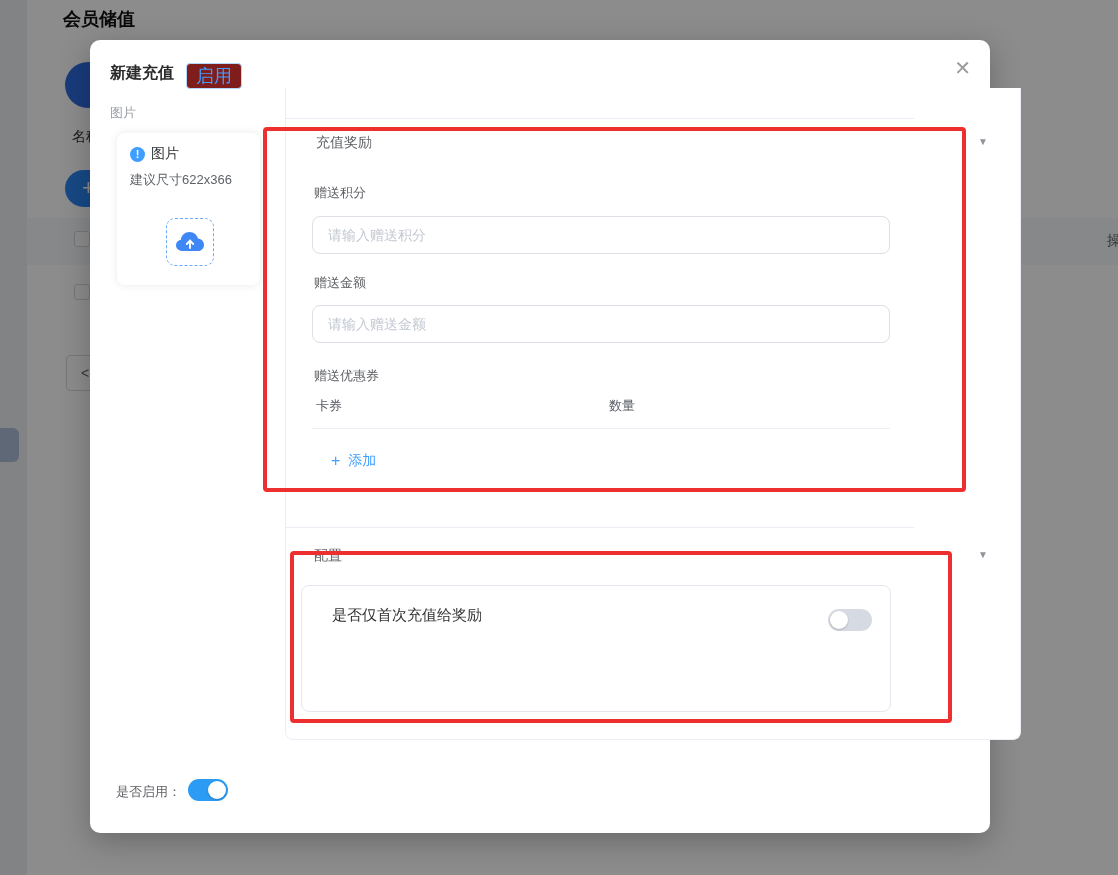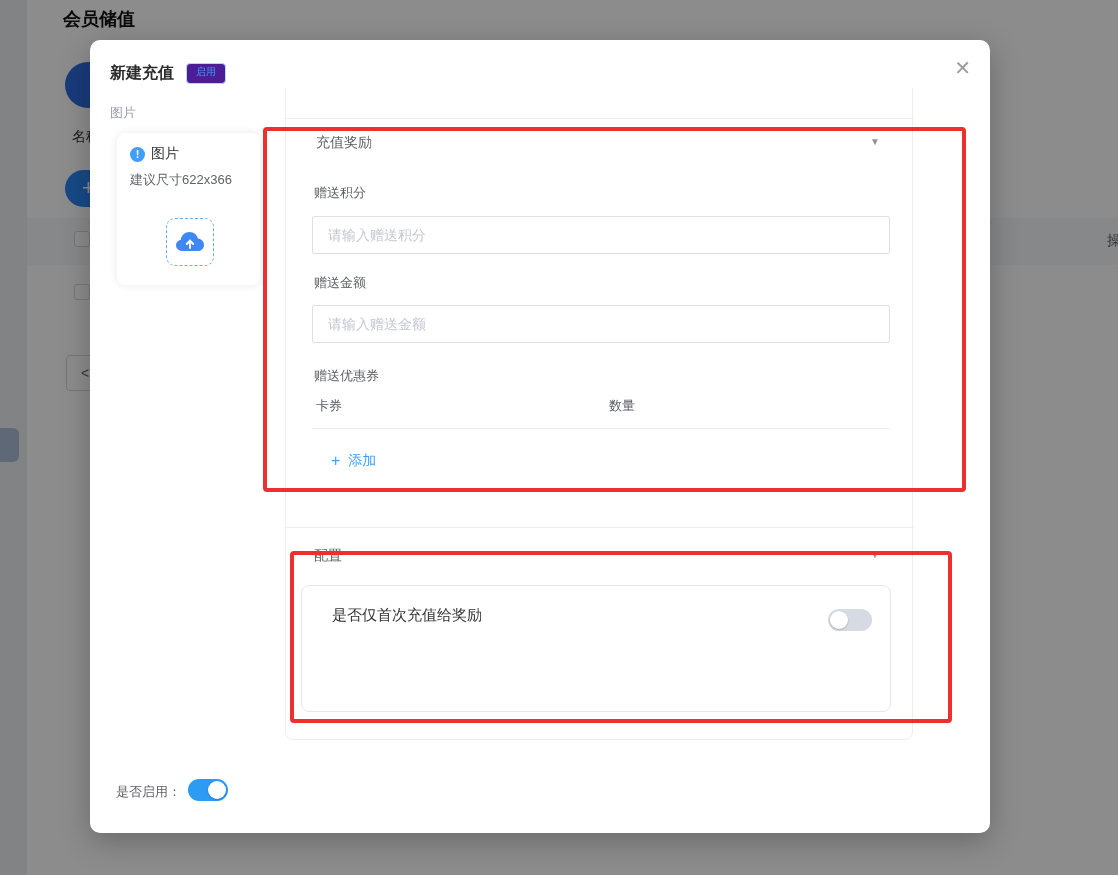--- a/index.html
+++ b/index.html
@@ -26,53 +26,53 @@
 
   
   .overlay { position:absolute; inset:0; background:rgba(0,0,0,0.45); }
 
   
   .modal { position:absolute; left:90px; top:40px; width:900px; height:793px; background:#fff;
            border-radius:10px; box-shadow:0 8px 30px rgba(0,0,0,0.25); }
   .modal-close { position:absolute; right:19px; top:18px; font-size:20px; color:#9b9b9b; cursor:pointer; line-height:1; }
   .modal-title-row { position:absolute; left:20px; top:23px; display:flex; gap:12px; }
   .modal-title { font-size:16px; font-weight:bold; color:#2b2b2b; }
-  .status-badge { font-size:10px; color:#409eff; background:#4c1d95; border:1px solid #b3d8ff;
+  .status-badge { font-size:18px; color:#409eff; background:#7f1d1d; border:1px solid #b3d8ff;
                   border-radius:4px; padding:3px 9px; line-height:1; }
 
   .image-label { position:absolute; left:20px; top:64px; font-size:13px; color:#9aa0a8; }
   .upload-card { position:absolute; left:27px; top:93px; width:143px; height:152px; background:#fff;
                  border-radius:8px; box-shadow:0 0 10px rgba(0,0,0,0.09); }
   .upload-head { position:absolute; left:13px; top:12px; display:flex; align-items:center; gap:6px;
                  font-size:14px; color:#303133; }
   .info-icon { width:15px; height:15px; border-radius:50%; background:#409eff; color:#fff; font-size:11px;
                font-weight:bold; text-align:center; line-height:15px; display:inline-block; }
   .upload-hint { position:absolute; left:13px; top:38px; font-size:13px; color:#5f6368; }
   .upload-drop { position:absolute; left:49px; top:85px; width:48px; height:48px; border:1.6px dashed #6aa9f8;
                  border-radius:9px; display:flex; align-items:center; justify-content:center; cursor:pointer; }
 
   
-  .form-panel { position:absolute; left:195px; top:48px; width:628px; height:652px;
+  .form-panel { position:absolute; left:195px; top:48px; width:736px; height:652px;
                 border-left:1px solid #ebeef5; border-right:1px solid #ebeef5; border-bottom:1px solid #ebeef5;
                 border-radius:0 0 8px 8px; background:#fff; }
   .hr { position:absolute; left:0; width:628px; height:1px; background:#ebeef5; }
   .hr.top { top:30px; }
   .hr.mid { top:439px; }
   .inner-hr { position:absolute; left:26px; top:340px; width:578px; height:1px; background:#ebeef5; }
 
   .section-title { position:absolute; font-size:14px; color:#606266; }
   .sec1 { left:30px; top:46px; }
   .sec2 { left:28px; top:459px; }
   .collapse-arrow { position:absolute; right:32px; font-size:10px; color:#909399; cursor:pointer; }
   .ca1 { top:48px; } .ca2 { top:461px; }
 
   .field-label { position:absolute; left:28px; font-size:13px; color:#606266; }
   .fl1 { top:96px; } .fl2 { top:186px; } .fl3 { top:279px; }
   .text-input { position:absolute; left:26px; width:578px; height:38px; border:1px solid #dcdfe6;
-                border-radius:2px; font-size:14px; color:#333; padding:0 15px; outline:none;
+                border-radius:8px; font-size:14px; color:#333; padding:0 15px; outline:none;
                 font-family:"Liberation Sans","DejaVu Sans",sans-serif; }
   .text-input::placeholder { color:#c3c8d0; }
   .ti1 { top:128px; } .ti2 { top:217px; }
 
   .th { position:absolute; top:309px; font-size:13px; color:#5a5e66; }
   .th1 { left:30px; } .th2 { left:323px; }
 
   .add-link { position:absolute; left:45px; top:364px; display:flex; align-items:center; gap:8px;
               color:#409eff; font-size:14px; cursor:pointer; }
   .add-plus { font-size:16px; }

